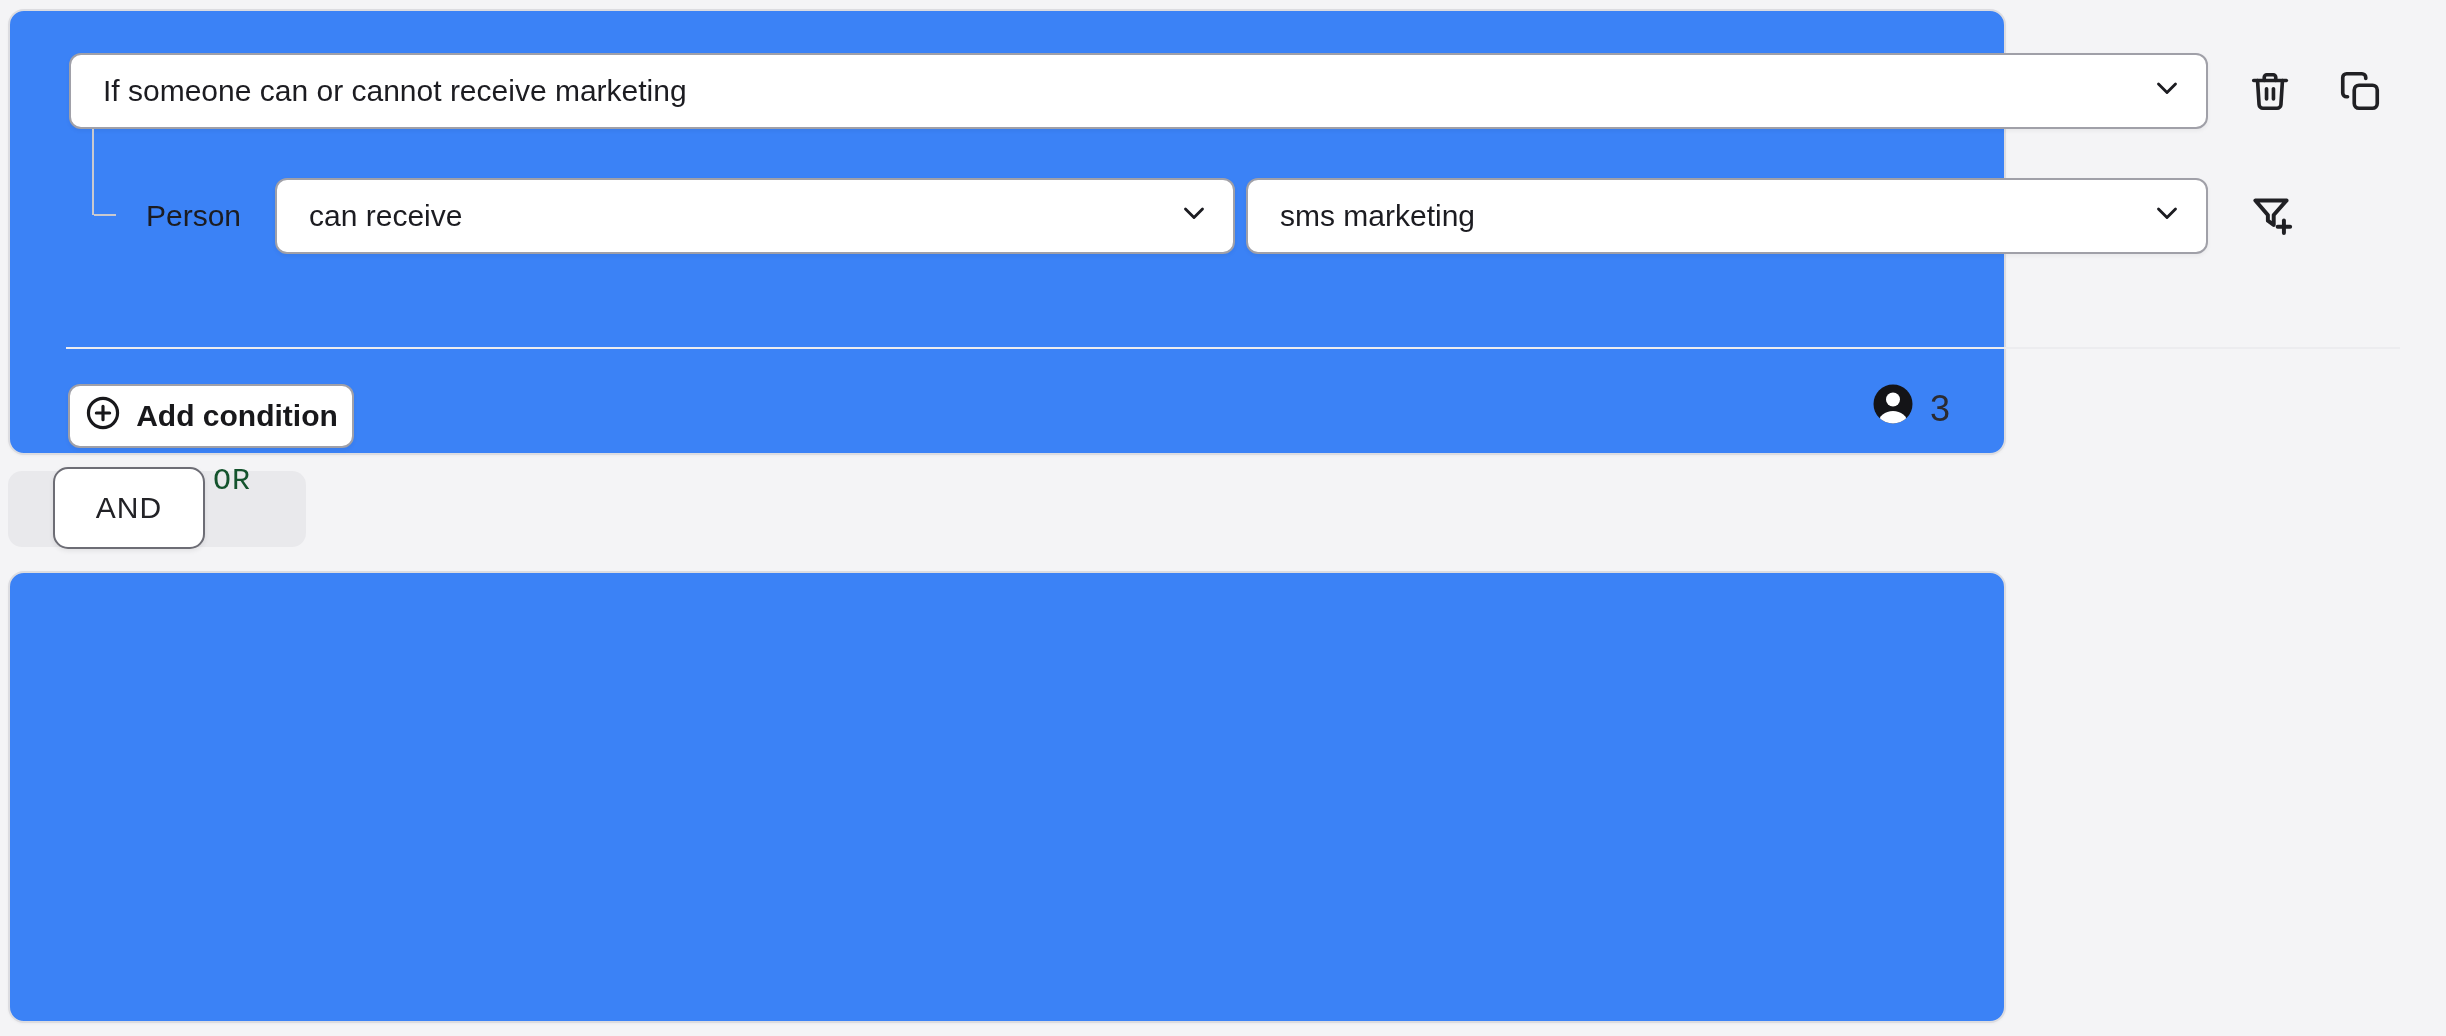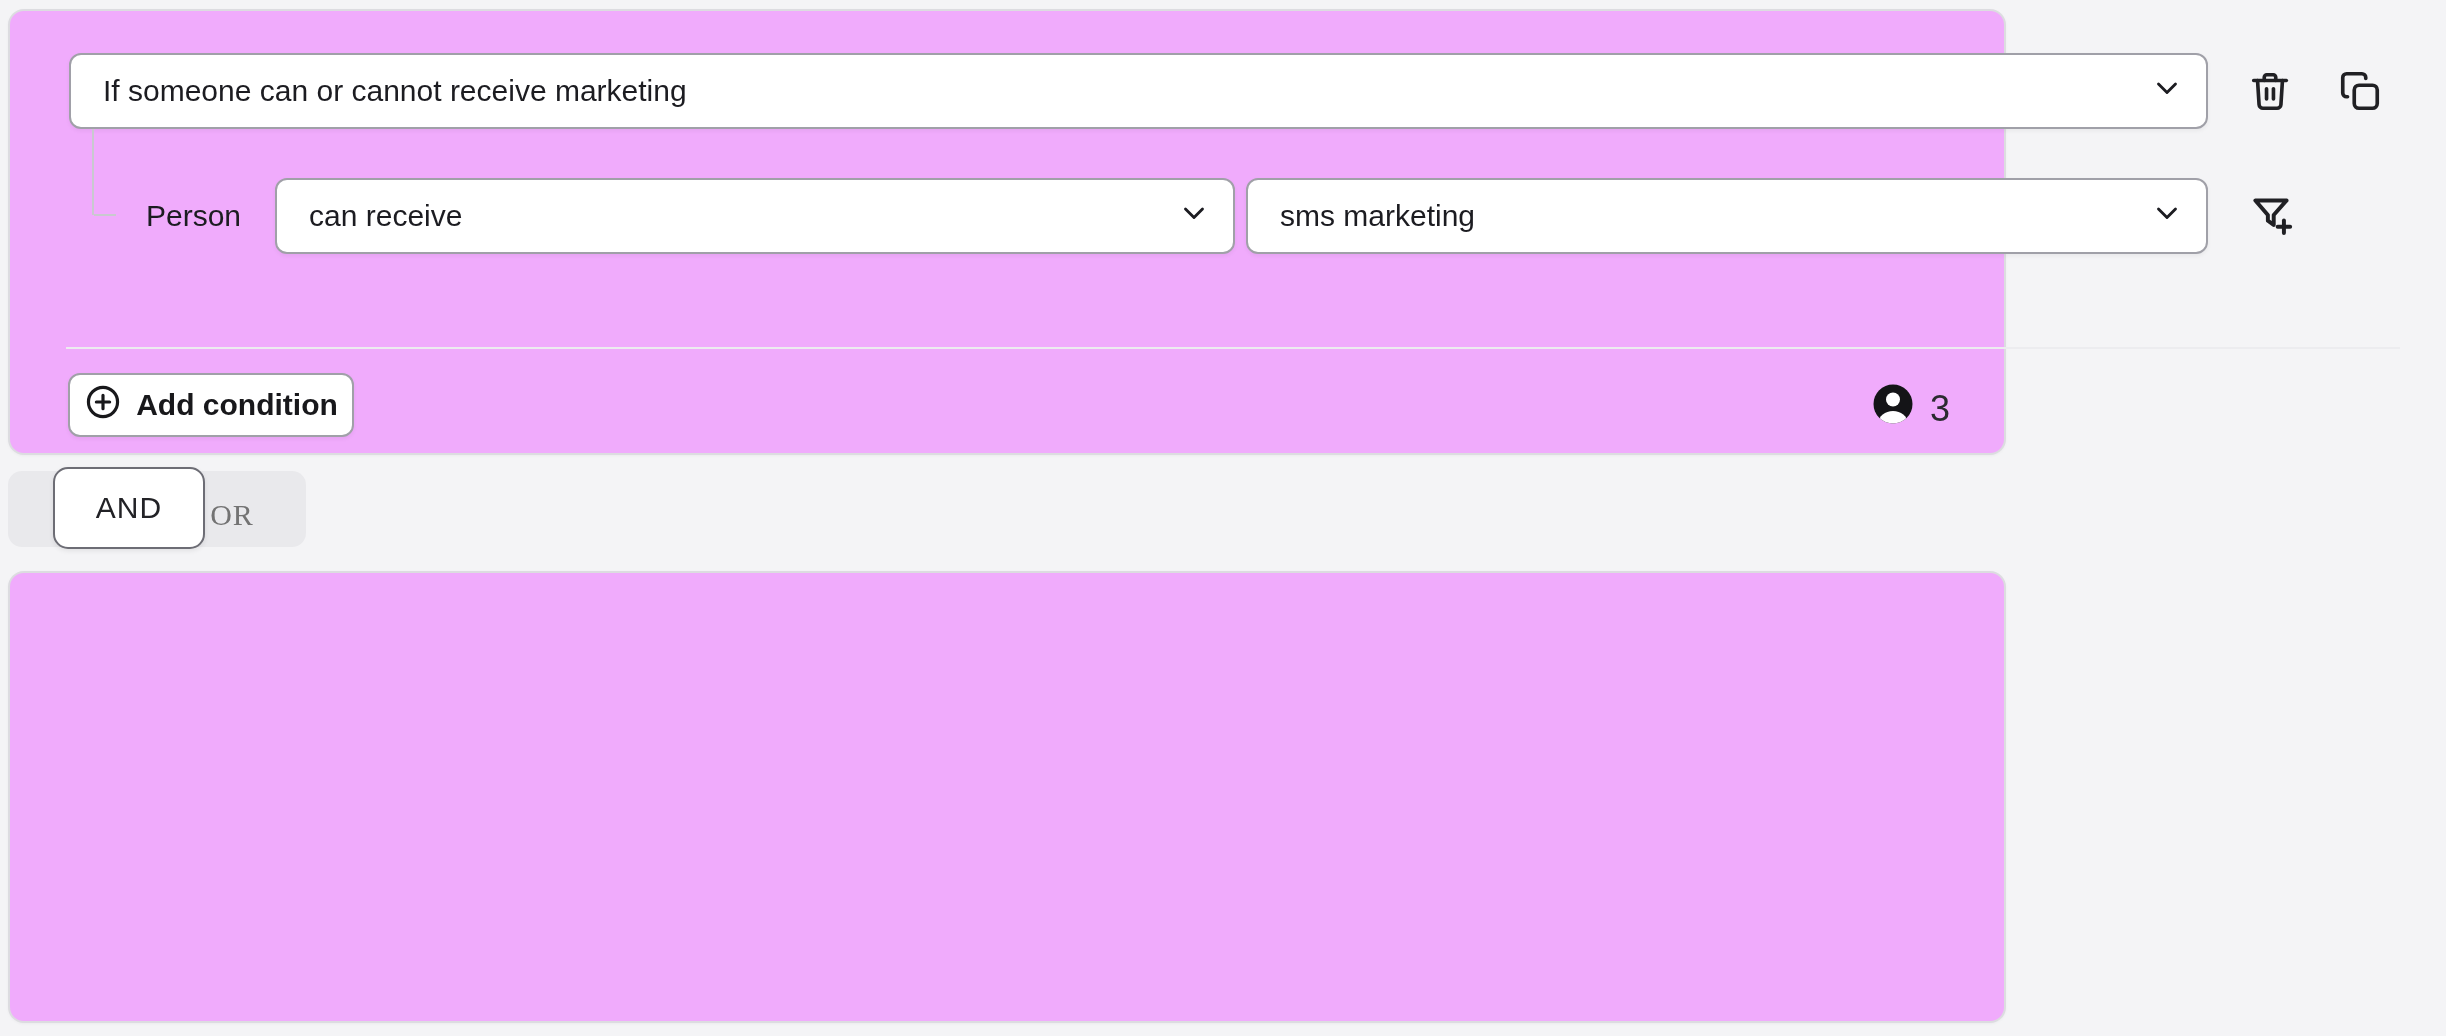--- a/index.html
+++ b/index.html
@@ -4,21 +4,21 @@
 <style>
   html,body{margin:0;padding:0;background:#f4f4f6;}
   .page{
     position:relative;width:2446px;height:1036px;overflow:hidden;
     background:#f4f4f6;
     font-family:"Liberation Sans","DejaVu Sans",sans-serif;
     color:#1c1c21;
   }
   .card{
     position:absolute;left:8px;width:1998px;box-sizing:border-box;
-    background:#f0abfc;border:2px solid #dcdce0;border-radius:16px;
+    background:#3b82f6;border:2px solid #dcdce0;border-radius:16px;
     box-shadow:0 1px 3px rgba(0,0,0,.04);
   }
   .card1{top:9px;height:446px;}
   .card2{top:571px;height:452px;}
 
   .select{
     position:absolute;box-sizing:border-box;height:76px;background:#fff;
     border:2px solid #a0a0a8;border-radius:12px;
     display:flex;align-items:center;
     padding:0 76px 0 32px;font-size:30px;color:#1c1c21;cursor:pointer;
@@ -52,34 +52,34 @@
   .divider{position:absolute;left:56px;width:2334px;height:2px;background:#ececef;}
   .div1{top:336px;}
 
   .add-btn{
     position:absolute;left:58px;width:286px;height:64px;box-sizing:border-box;
     display:flex;align-items:center;justify-content:center;gap:14px;
     background:#fff;border:2px solid #a0a0a8;border-radius:12px;
     font-family:inherit;font-size:30px;font-weight:700;color:#18181b;cursor:pointer;
     box-shadow:0 2px 4px rgba(0,0,0,.05);white-space:nowrap;
   }
-  .add1{top:362px;}
+  .add1{top:373px;}
 
   .count{
     position:absolute;right:54px;display:flex;align-items:center;gap:16px;
     font-size:36px;color:#2b2b30;
   }
   .count1{top:372px;}
 
   .or-track{position:absolute;left:8px;top:471px;width:298px;height:76px;background:#e9e9ec;border-radius:14px;}
   .or-zone{
-    position:absolute;left:158px;top:477px;width:148px;height:76px;
+    position:absolute;left:158px;top:443px;width:148px;height:76px;
     display:flex;align-items:center;justify-content:center;
-    background:none;border:none;font-family:Liberation Serif, serif;
-    font-size:30px;color:#737373;cursor:pointer;letter-spacing:1px;
+    background:none;border:none;font-family:Liberation Mono, monospace;
+    font-size:30px;color:#14532d;cursor:pointer;letter-spacing:1px;
   }
   .and-btn{
     position:absolute;left:7px;top:467px;width:152px;height:82px;box-sizing:border-box;
     display:flex;align-items:center;justify-content:center;
     background:#fff;border:2px solid #6d6d75;border-radius:15px;
     font-family:inherit;font-size:30px;color:#222226;cursor:pointer;letter-spacing:1px;
     box-shadow:0 2px 5px rgba(0,0,0,.08);
     margin-left:46px;
   }
 </style>

